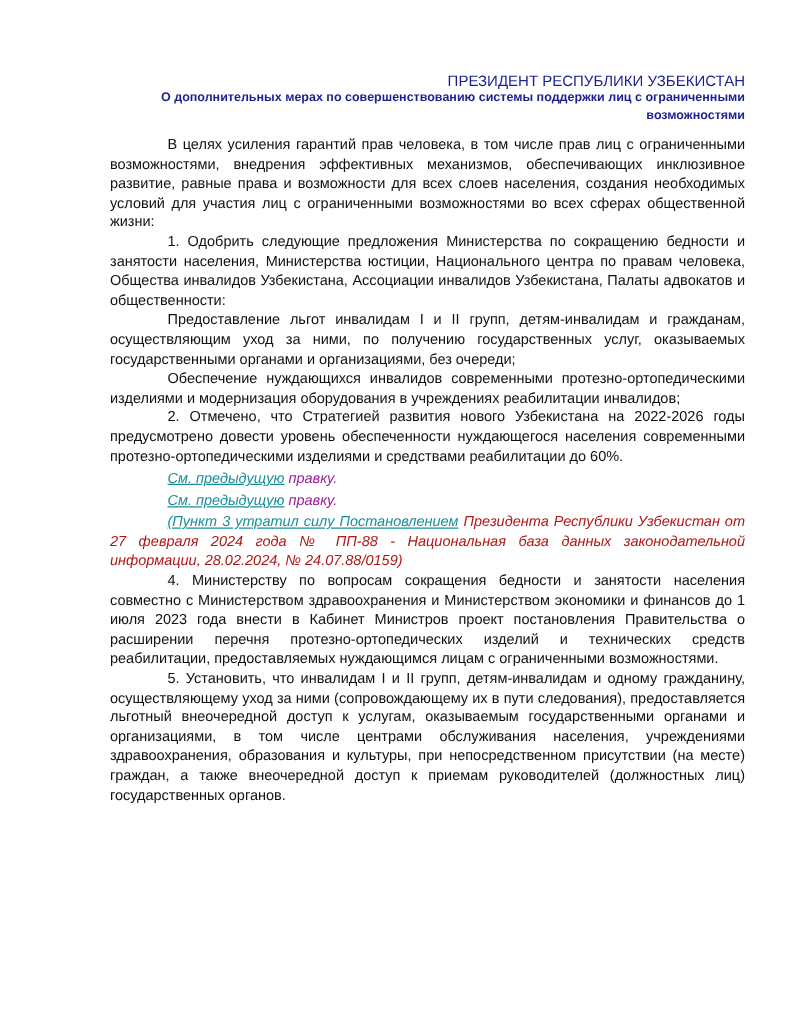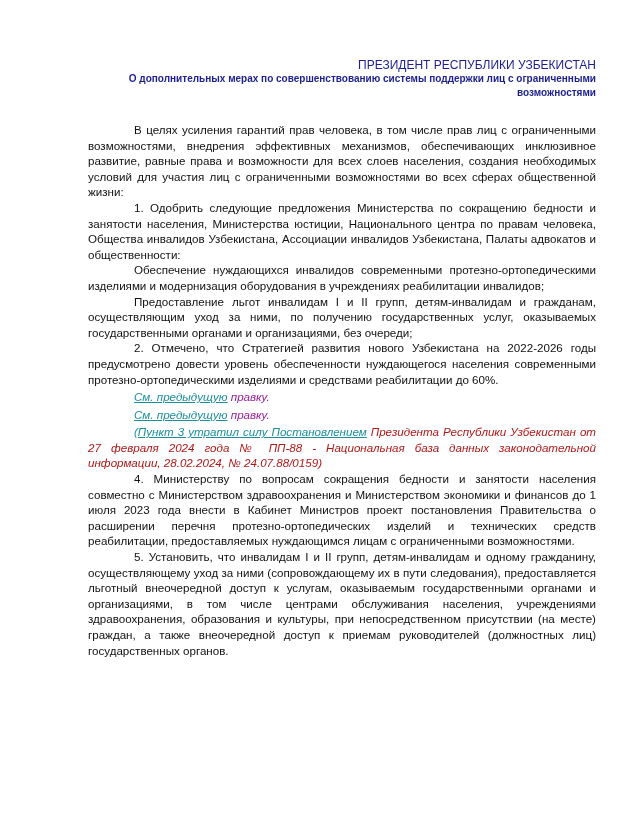--- a/index.html
+++ b/index.html
@@ -26,21 +26,21 @@
       color: #1b1f8f;
       font-size: 12px;
       line-height: 14px;
     }
     .hdr.bold {
       font-weight: bold;
       font-size: 10px;
       line-height: 14px;
     }
     .body-text {
-      margin-top: 22px;
+      margin-top: 8px;
       font-size: 11.6px;
       line-height: 15.6px;
     }
     p {
       margin: 0;
       text-align: justify;
       text-indent: 46px;
     }
     .link {
       color: #1a8f9a;
@@ -62,22 +62,22 @@
 </head>
 <body>
 
 <div class="page">
   <div class="hdr">ПРЕЗИДЕНТ РЕСПУБЛИКИ УЗБЕКИСТАН</div>
   <div class="hdr bold">О дополнительных мерах по совершенствованию системы поддержки лиц с ограниченными возможностями</div>
 
   <div class="body-text">
     <p>В целях усиления гарантий прав человека, в том числе прав лиц с ограниченными возможностями, внедрения эффективных механизмов, обеспечивающих инклюзивное развитие, равные права и возможности для всех слоев населения, создания необходимых условий для участия лиц с ограниченными возможностями во всех сферах общественной жизни:</p>
     <p>1. Одобрить следующие предложения Министерства по сокращению бедности и занятости населения, Министерства юстиции, Национального центра по правам человека, Общества инвалидов Узбекистана, Ассоциации инвалидов Узбекистана, Палаты адвокатов и общественности:</p>
+    <p>Предоставление льгот инвалидам I и II групп, детям-инвалидам и гражданам, осуществляющим уход за ними, по получению государственных услуг, оказываемых государственными органами и организациями, без очереди;</p>
     <p>Обеспечение нуждающихся инвалидов современными протезно-ортопедическими изделиями и модернизация оборудования в учреждениях реабилитации инвалидов;</p>
-    <p>Предоставление льгот инвалидам I и II групп, детям-инвалидам и гражданам, осуществляющим уход за ними, по получению государственных услуг, оказываемых государственными органами и организациями, без очереди;</p>
     <p>2. Отмечено, что Стратегией развития нового Узбекистана на 2022-2026 годы предусмотрено довести уровень обеспеченности нуждающегося населения современными протезно-ортопедическими изделиями и средствами реабилитации до 60%.</p>
 
     <p class="note">
       <span class="link">См. предыдущую</span>
       <span class="edit">правку.</span>
     </p>
 
 
     <p class="note">
       <span class="link">См. предыдущую</span>

